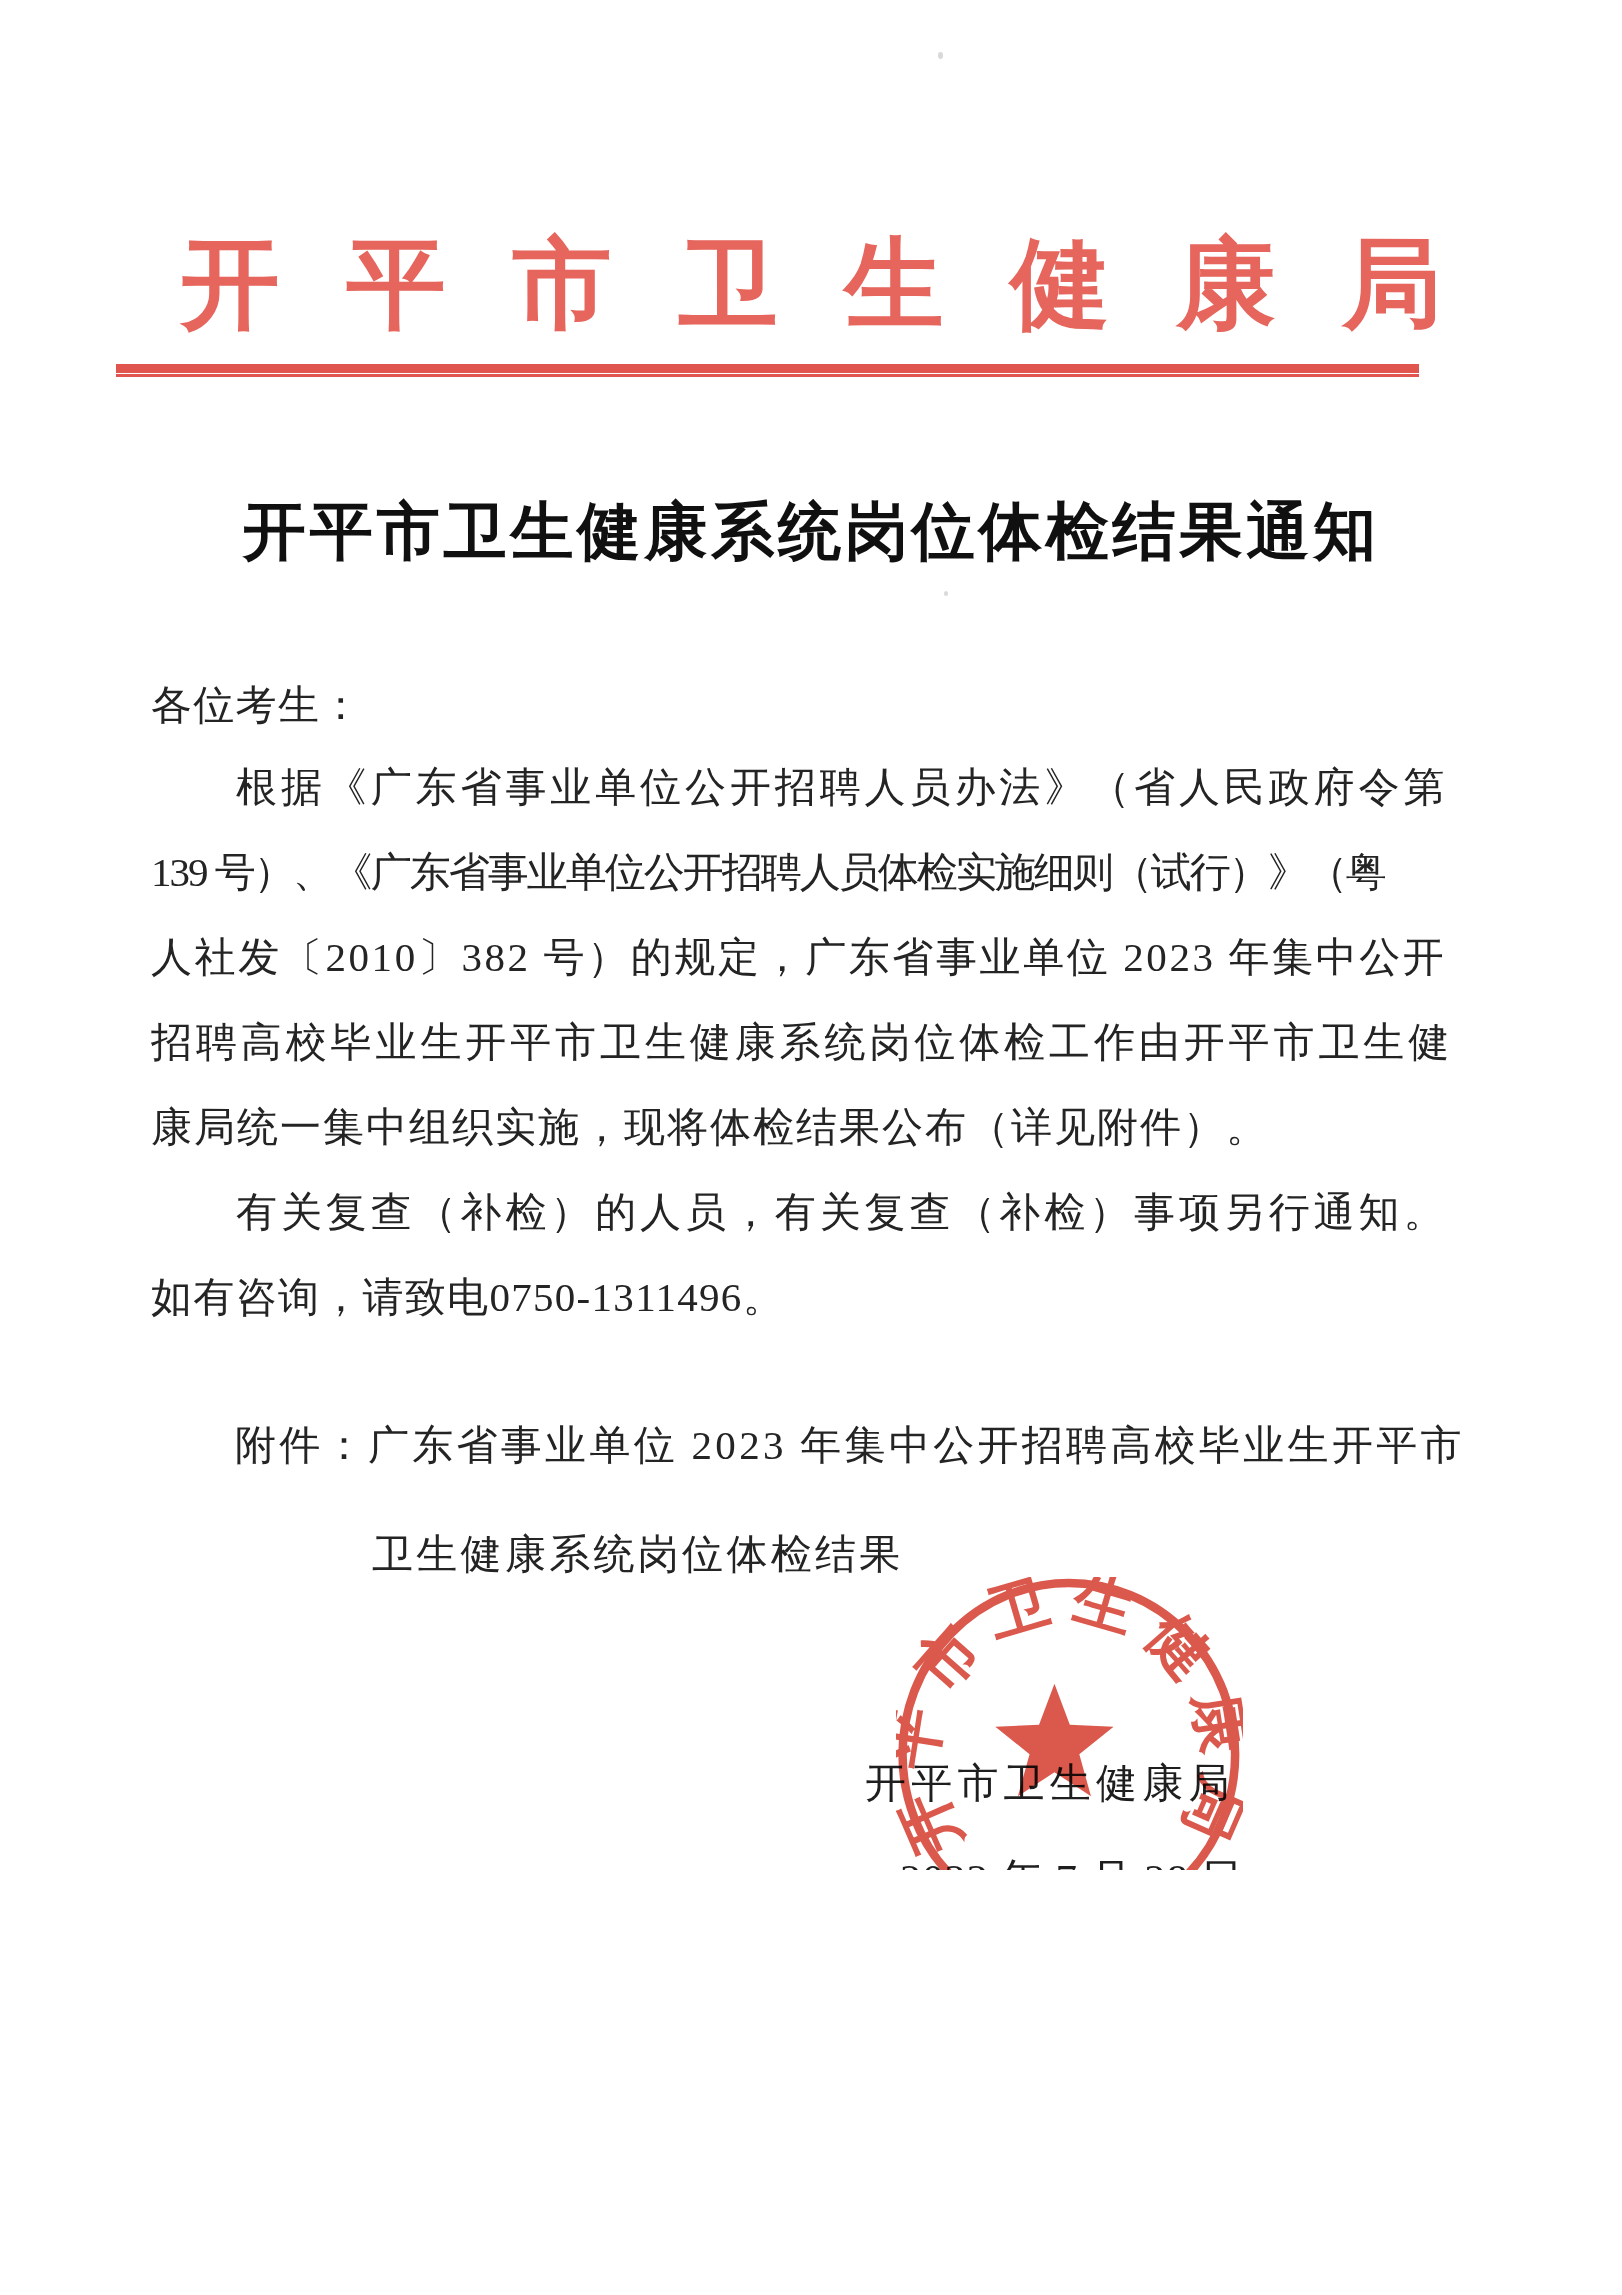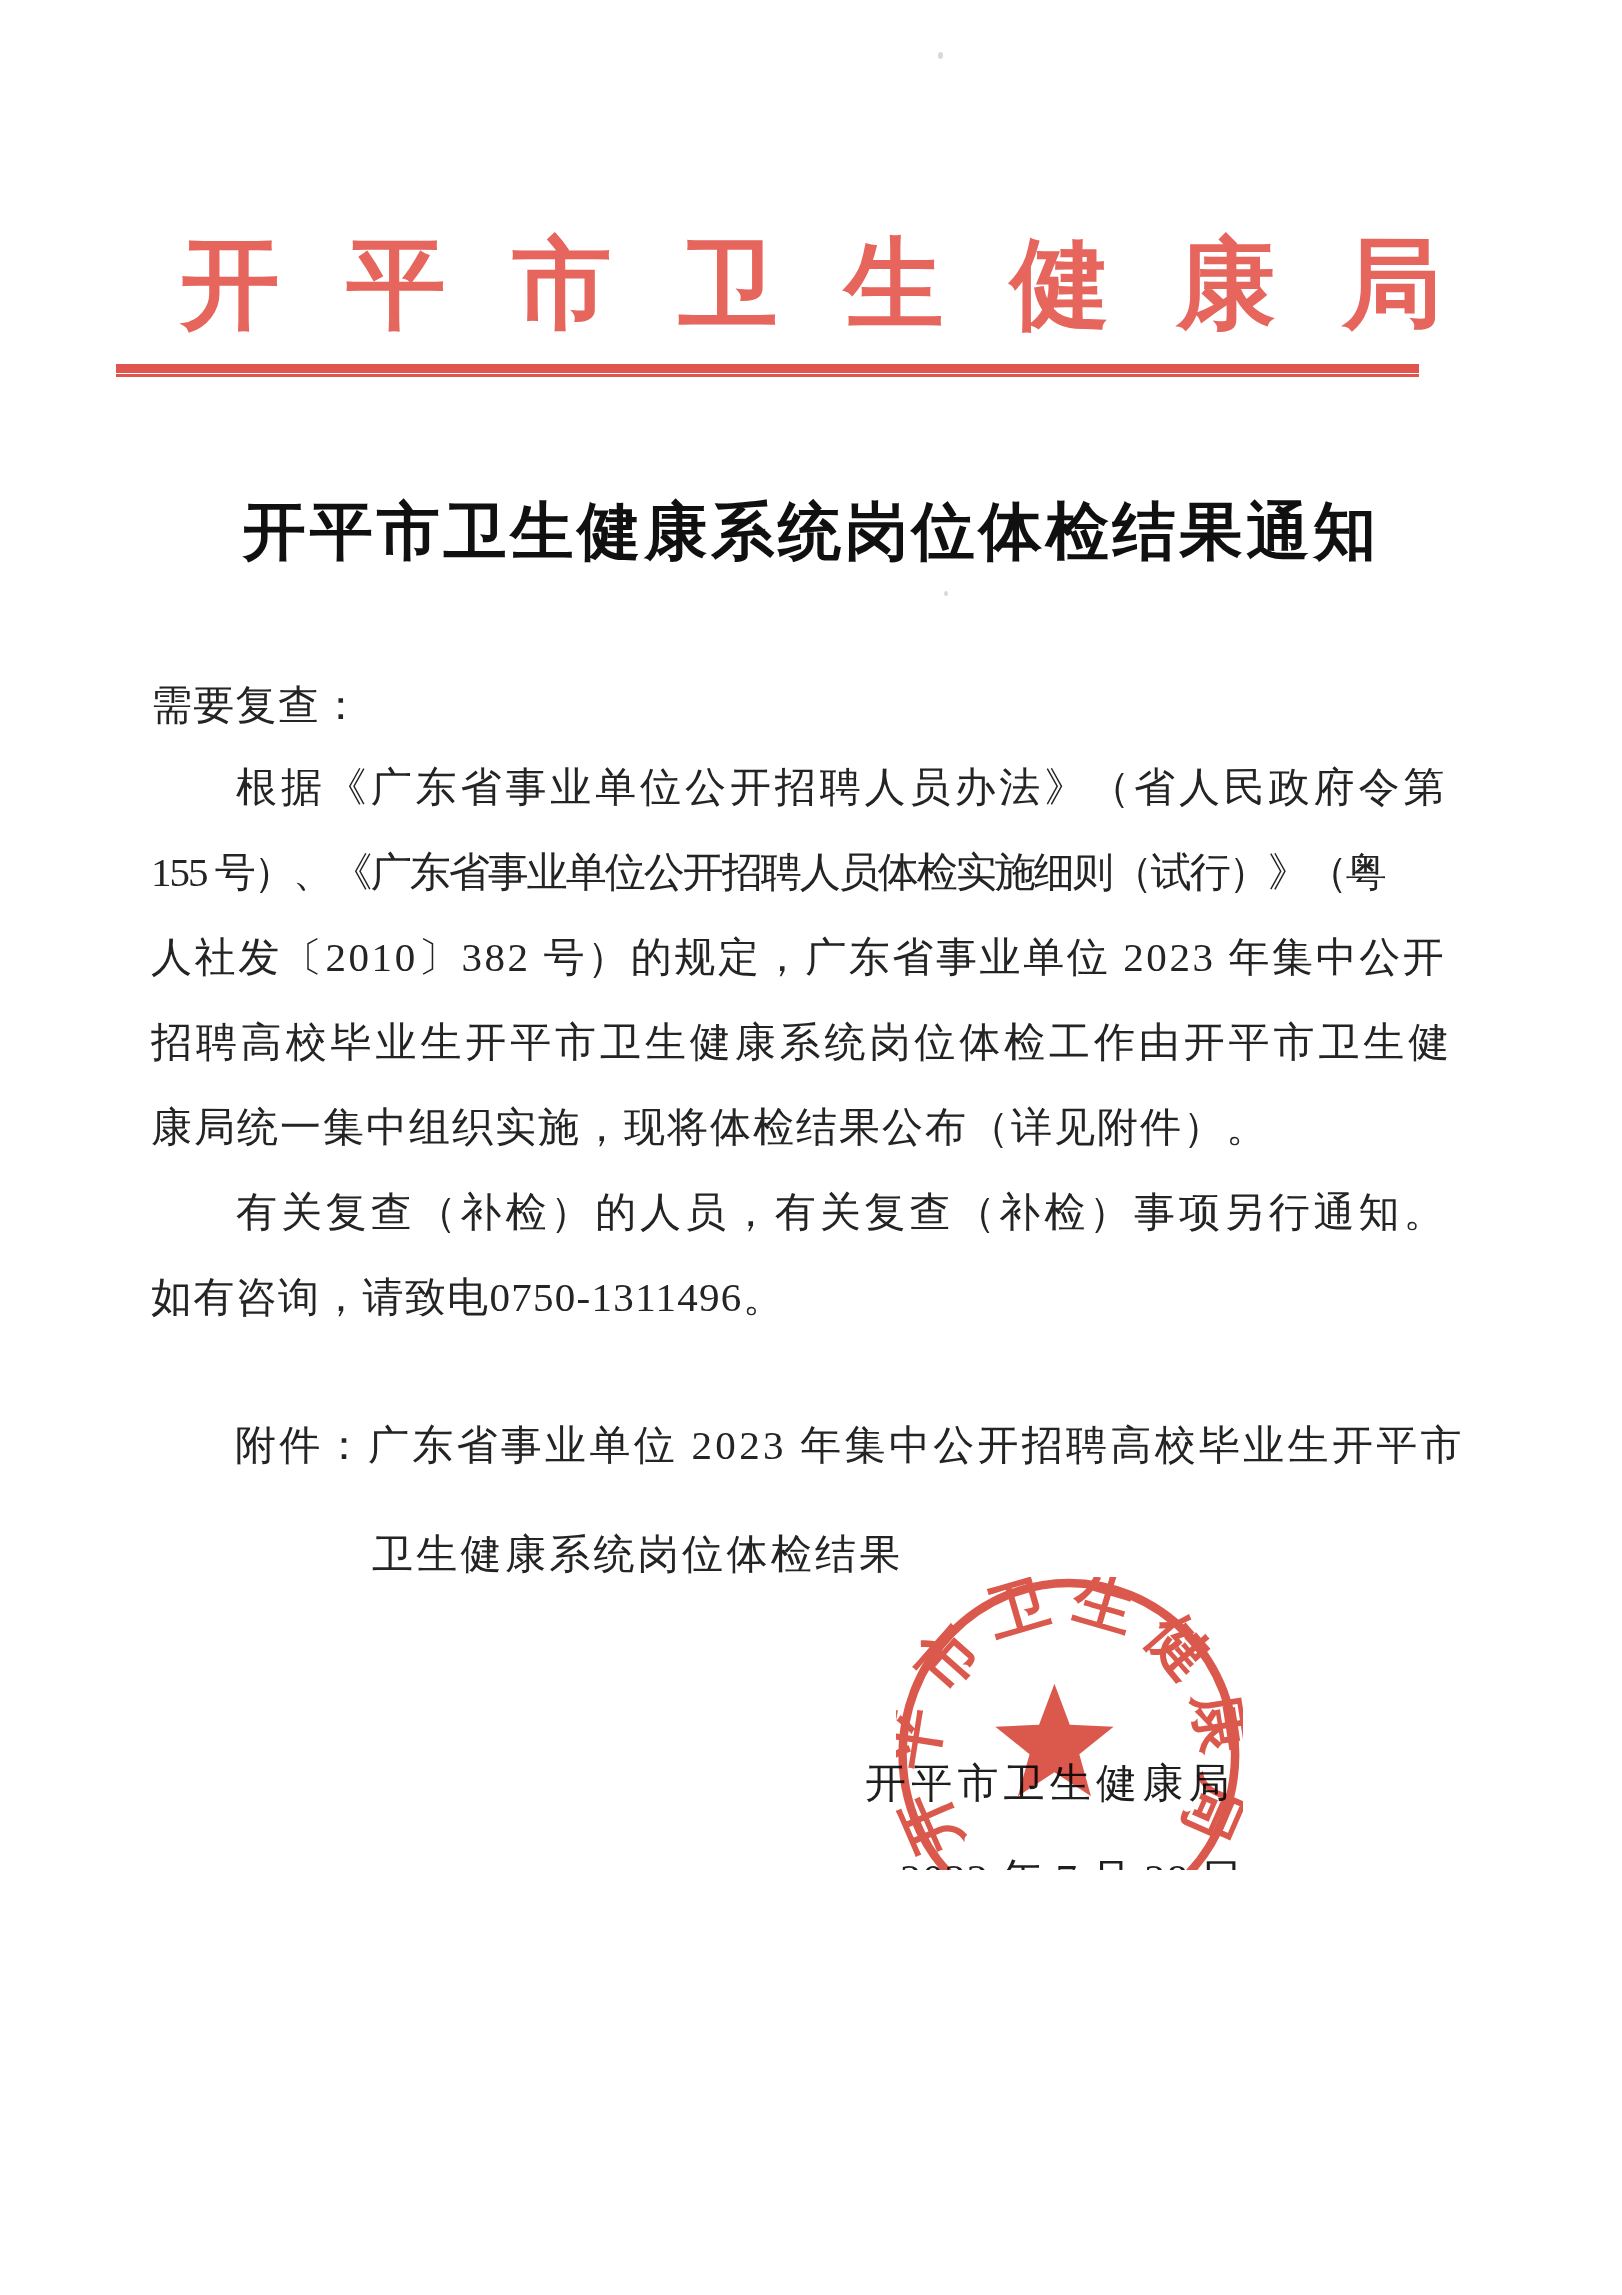--- a/index.html
+++ b/index.html
@@ -73,24 +73,24 @@
 <body>
 
 <div id="page">
 
   <div class="letterhead">开平市卫生健康局</div>
   <div class="sep-thick"></div>
   <div class="sep-thin"></div>
 
   <div class="doc-title l2">开平市卫生健康系统岗位体检结果通知</div>
 
-  <div class="bline salutation">需要复查：</div>
+  <div class="bline salutation">各位考生：</div>
 
   <div class="bline p1l1">根据《广东省事业单位公开招聘人员办法》（省人民政府令第</div>
-  <div class="bline p1l2">155 号）、《广东省事业单位公开招聘人员体检实施细则（试行）》（粤</div>
+  <div class="bline p1l2">139 号）、《广东省事业单位公开招聘人员体检实施细则（试行）》（粤</div>
   <div class="bline p1l3">人社发〔2010〕382 号）的规定，广东省事业单位 2023 年集中公开</div>
   <div class="bline p1l4">招聘高校毕业生开平市卫生健康系统岗位体检工作由开平市卫生健</div>
   <div class="bline p1l5">康局统一集中组织实施，现将体检结果公布（详见附件）。</div>
 
   <div class="bline p2l1">有关复查（补检）的人员，有关复查（补检）事项另行通知。</div>
   <div class="bline p2l2">如有咨询，请致电0750-1311496。</div>
 
   <div class="bline attl1">附件：广东省事业单位 2023 年集中公开招聘高校毕业生开平市</div>
   <div class="bline attl2">卫生健康系统岗位体检结果</div>
 

